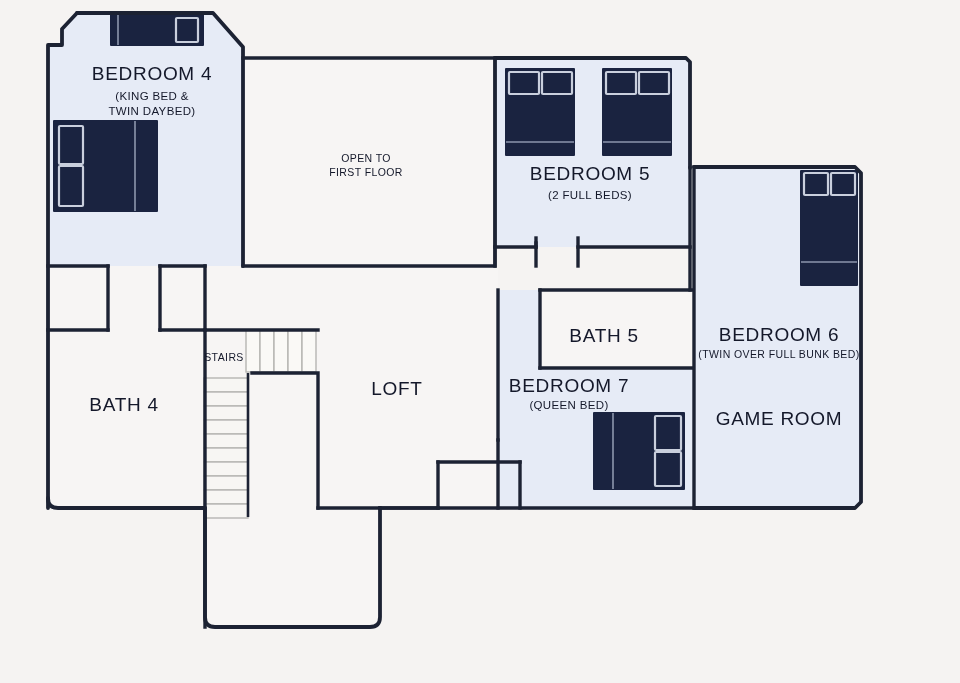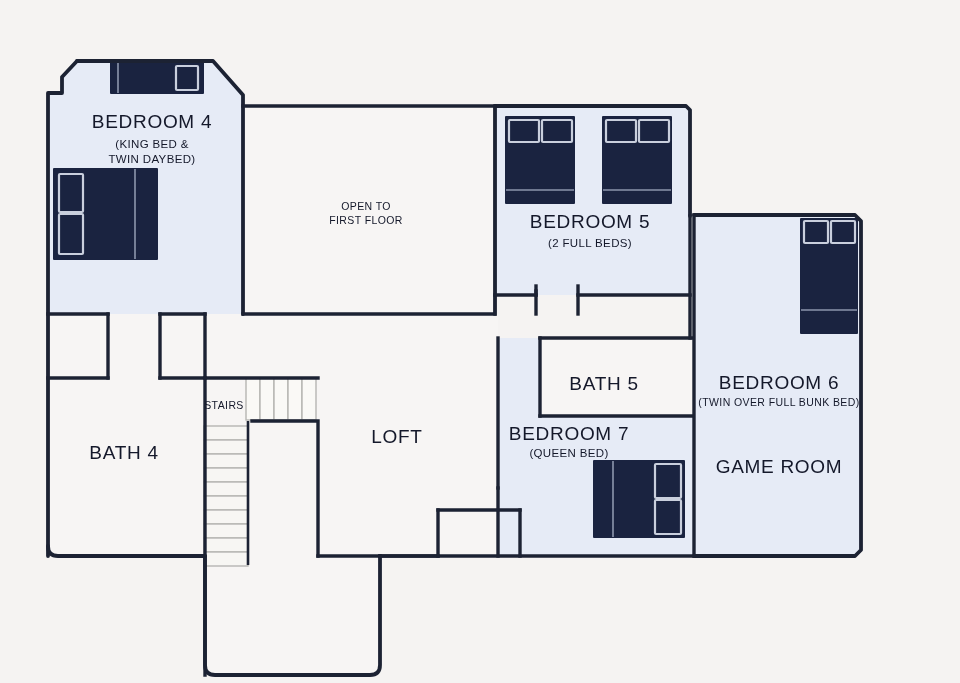--- a/index.html
+++ b/index.html
@@ -11,21 +11,20 @@
     width: 960px;
     height: 683px;
     overflow: hidden;
     font-family: "Liberation Sans", sans-serif;
   }
   #plan-root {
     position: relative;
     width: 960px;
     height: 636px;
     background: #f5f3f2;
-    margin-top: 48px;
   }
   svg#floorplan {
     display: block;
     width: 960px;
     height: 683px;
   }
   .room-fill-blue { fill: #e6ebf6; }
   .room-fill-neutral { fill: #f7f5f4; }
   .wall {
     fill: none;

